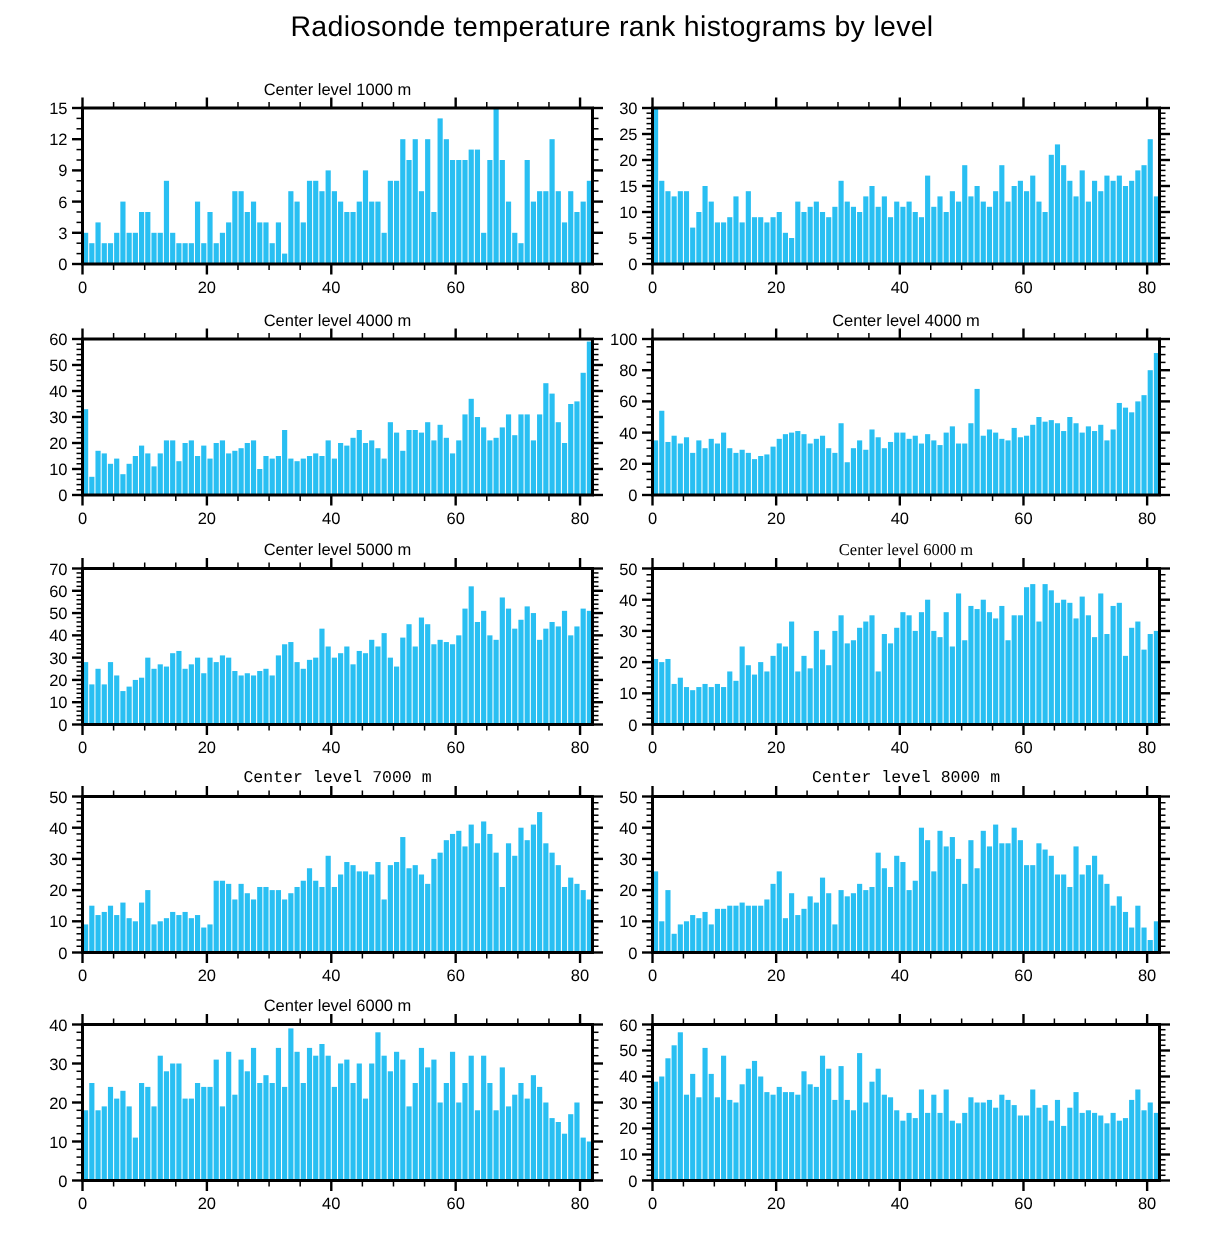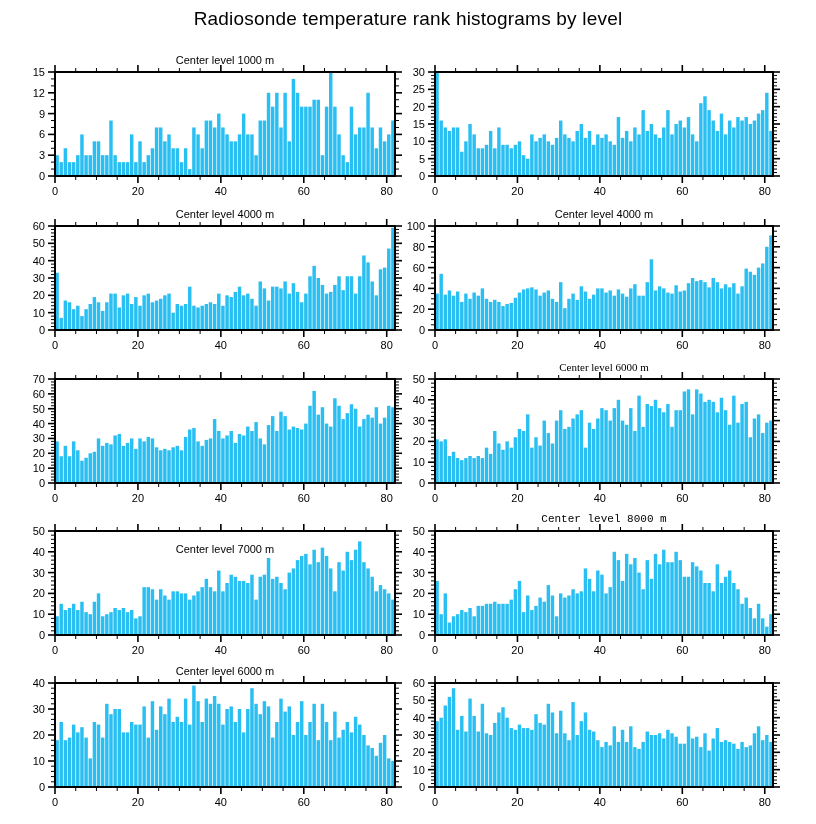--- a/index.html
+++ b/index.html
@@ -12,22 +12,23 @@
 </style>
 </head>
 <body>
 
 <div class="page">
   <div class="main-title">Radiosonde temperature rank histograms by level</div>
 
   <div class="sub-title" style="left: 55px; width: 340px; top: 54px;">Center level 1000 m</div>
   <div class="sub-title" style="left: 55px; width: 340px; top: 208px;">Center level 4000 m</div>
   <div class="sub-title" style="left: 435px; width: 338px; top: 208px;">Center level 4000 m</div>
+  <div class="sub-title" style="left: 55px; width: 340px; top: 361px;">Center level 5000 m</div>
   <div class="sub-title" style="left: 435px; width: 338px; top: 361px; font-family: Liberation Serif, serif;">Center level 6000 m</div>
-  <div class="sub-title" style="left: 55px; width: 340px; top: 543px;">Center level 7000 m</div>
+  <div class="sub-title" style="left: 55px; width: 340px; top: 513px; font-family: Liberation Mono, monospace;">Center level 7000 m</div>
   <div class="sub-title" style="left: 435px; width: 338px; top: 513px; font-family: Liberation Mono, monospace;">Center level 8000 m</div>
   <div class="sub-title" style="left: 55px; width: 340px; top: 665px;">Center level 6000 m</div>
 
   <svg id="plot-canvas" width="816" height="824" viewBox="0 0 816 824" aria-hidden="true">
       <g>
         <rect x="55.35" y="155.20" width="3.45" height="20.80" fill="#29BFF2"></rect>
         <rect x="59.50" y="162.13" width="3.45" height="13.87" fill="#29BFF2"></rect>
         <rect x="63.64" y="148.27" width="3.45" height="27.73" fill="#29BFF2"></rect>
         <rect x="67.79" y="162.13" width="3.45" height="13.87" fill="#29BFF2"></rect>
         <rect x="71.94" y="162.13" width="3.45" height="13.87" fill="#29BFF2"></rect>

